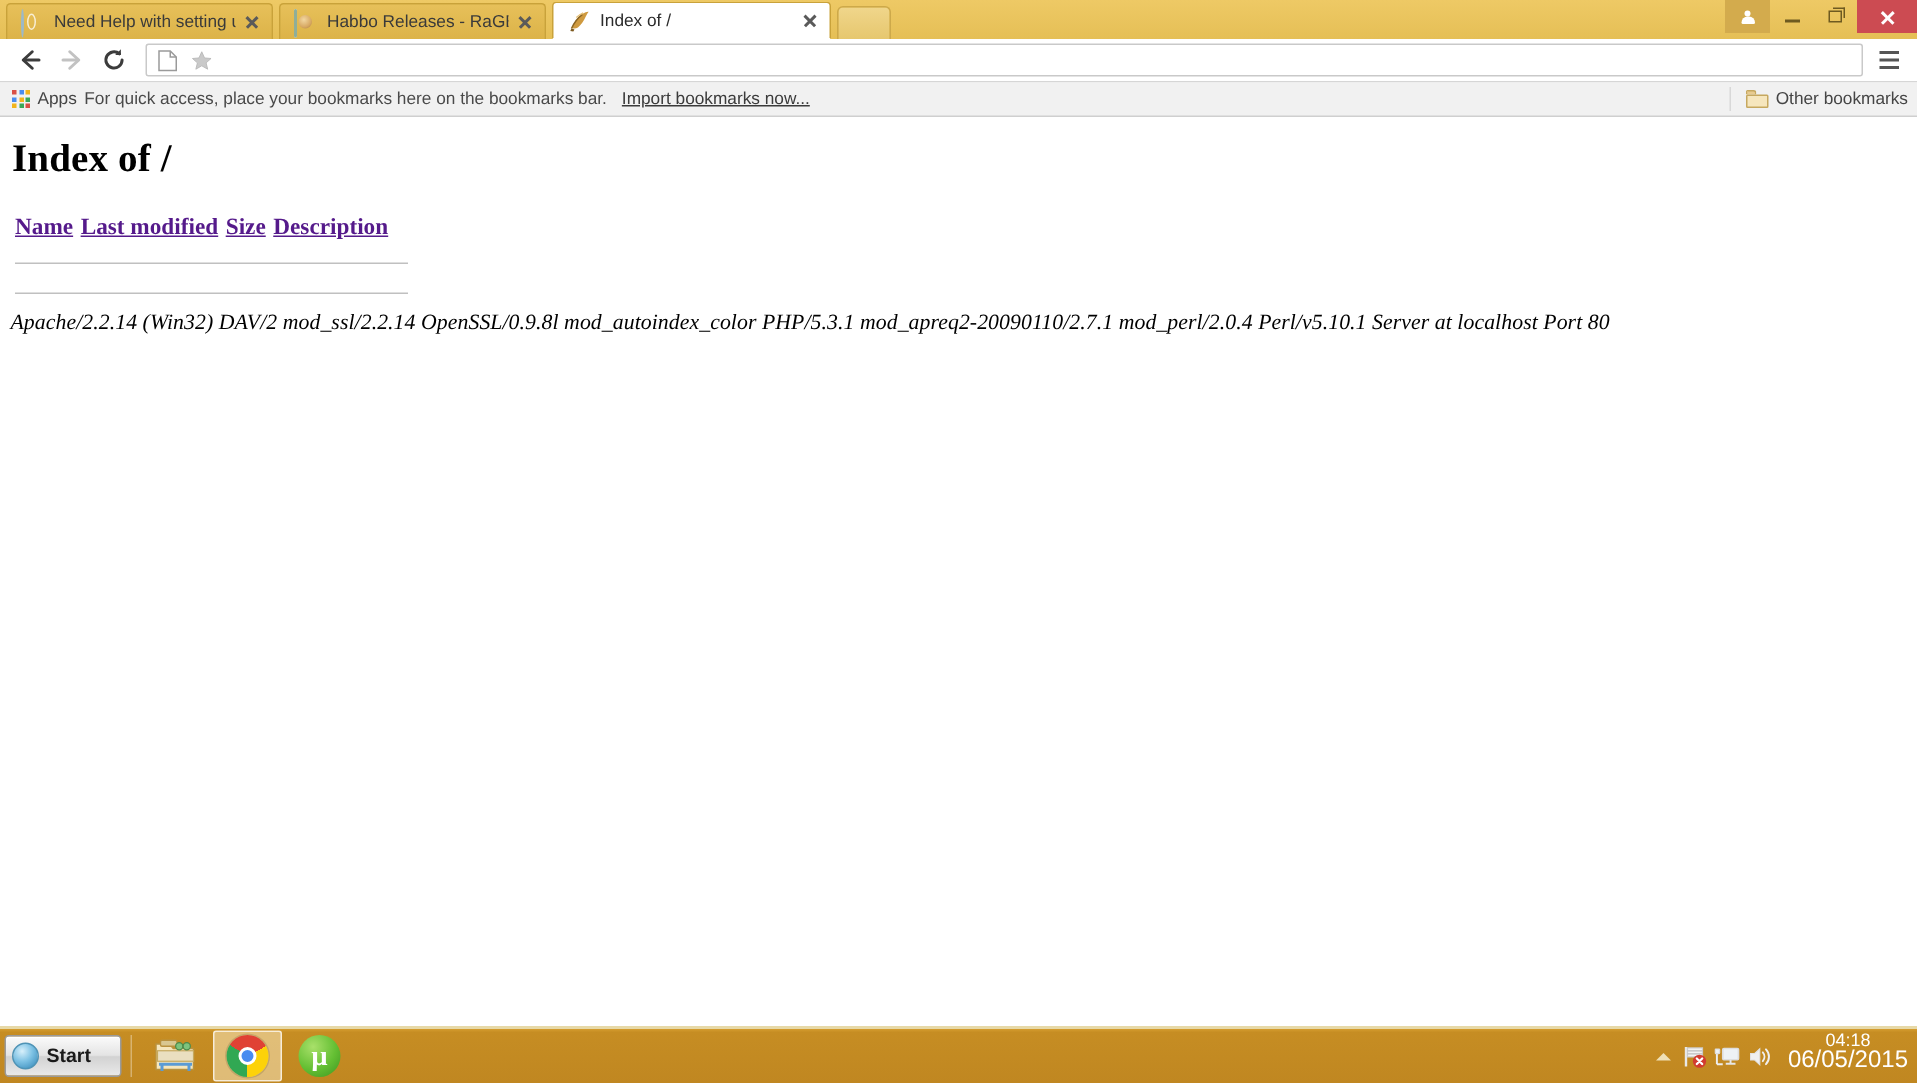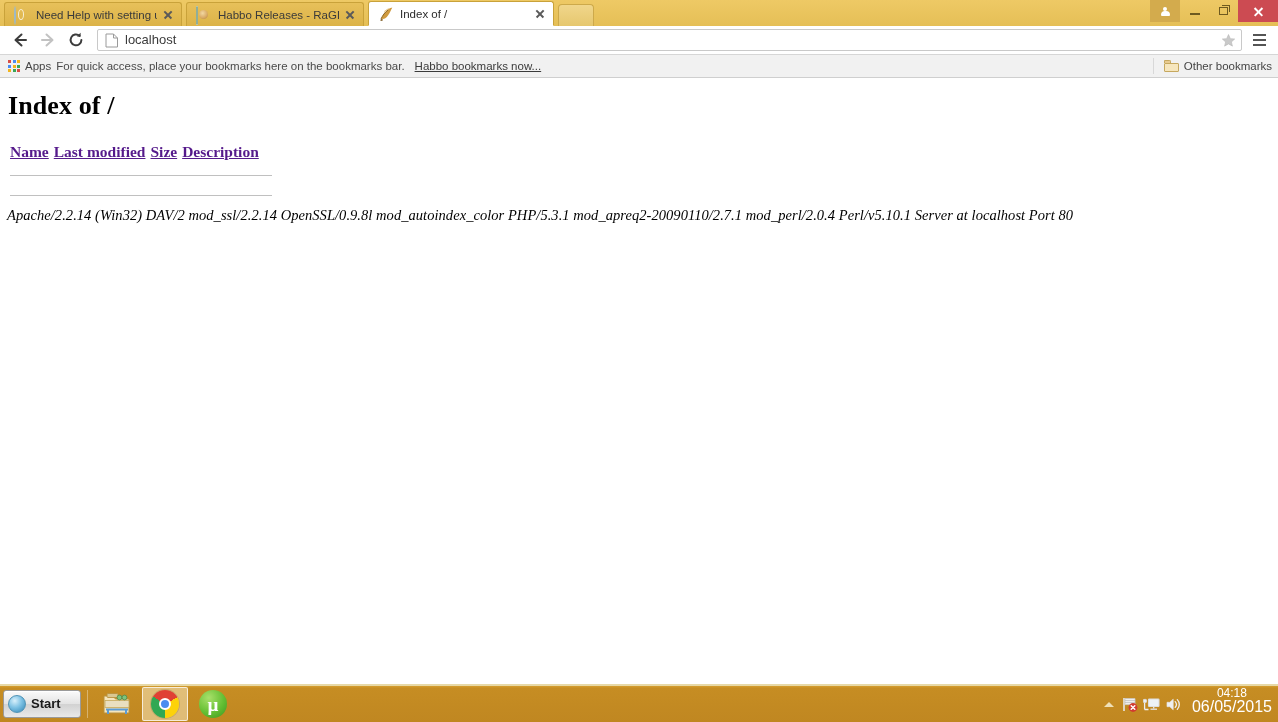--- a/index.html
+++ b/index.html
@@ -633,21 +633,20 @@
       </svg>
     </div>
 
     <div class="omnibox">
       <span class="omni-pageicon">
         <svg width="14" height="15" viewBox="0 0 14 15" aria-hidden="true">
           <path d="M1 1 H8.5 L12.5 5 V14 H1 Z" fill="#ffffff" stroke="#9a9a9a" stroke-width="1"></path>
           <path d="M8.5 1 V5 H12.5" fill="none" stroke="#9a9a9a" stroke-width="1"></path>
         </svg>
       </span>
-      <span class="omni-url" title="Search Google or type URL">localhost</span>
       <span class="omni-star">
         <svg width="15" height="15" viewBox="0 0 16 16" aria-hidden="true">
           <path d="M8 1.6 L10 6 L14.6 6.4 L11.1 9.5 L12.2 14 L8 11.6 L3.8 14 L4.9 9.5 L1.4 6.4 L6 6 Z" fill="#c9c9c9" stroke="#b6b6b6" stroke-width="0.6"></path>
         </svg>
       </span>
     </div>
 
     <div class="menu-btn">
       <span></span>
       <span></span>
@@ -664,21 +663,21 @@
         <i style="background:#4a8cf0"></i>
           <i style="background:#f2b41c"></i>
           <i style="background:#3aa757"></i>
         <i style="background:#f2b41c"></i>
           <i style="background:#3aa757"></i>
           <i style="background:#d94f45"></i>
       </span>
       <span>Apps</span>
     </div>
     <span class="bm-hint">For quick access, place your bookmarks here on the bookmarks bar.</span>
-    <span class="bm-import">Habbo bookmarks now...</span>
+    <span class="bm-import">Import bookmarks now...</span>
     <span class="bm-spacer"></span>
     <div class="other-bm">
       <span class="folder-icon"></span>
       <span>Other bookmarks</span>
     </div>
   </div>
 
   <div class="page">
     <h1 class="idx-title">Index of /</h1>
 

